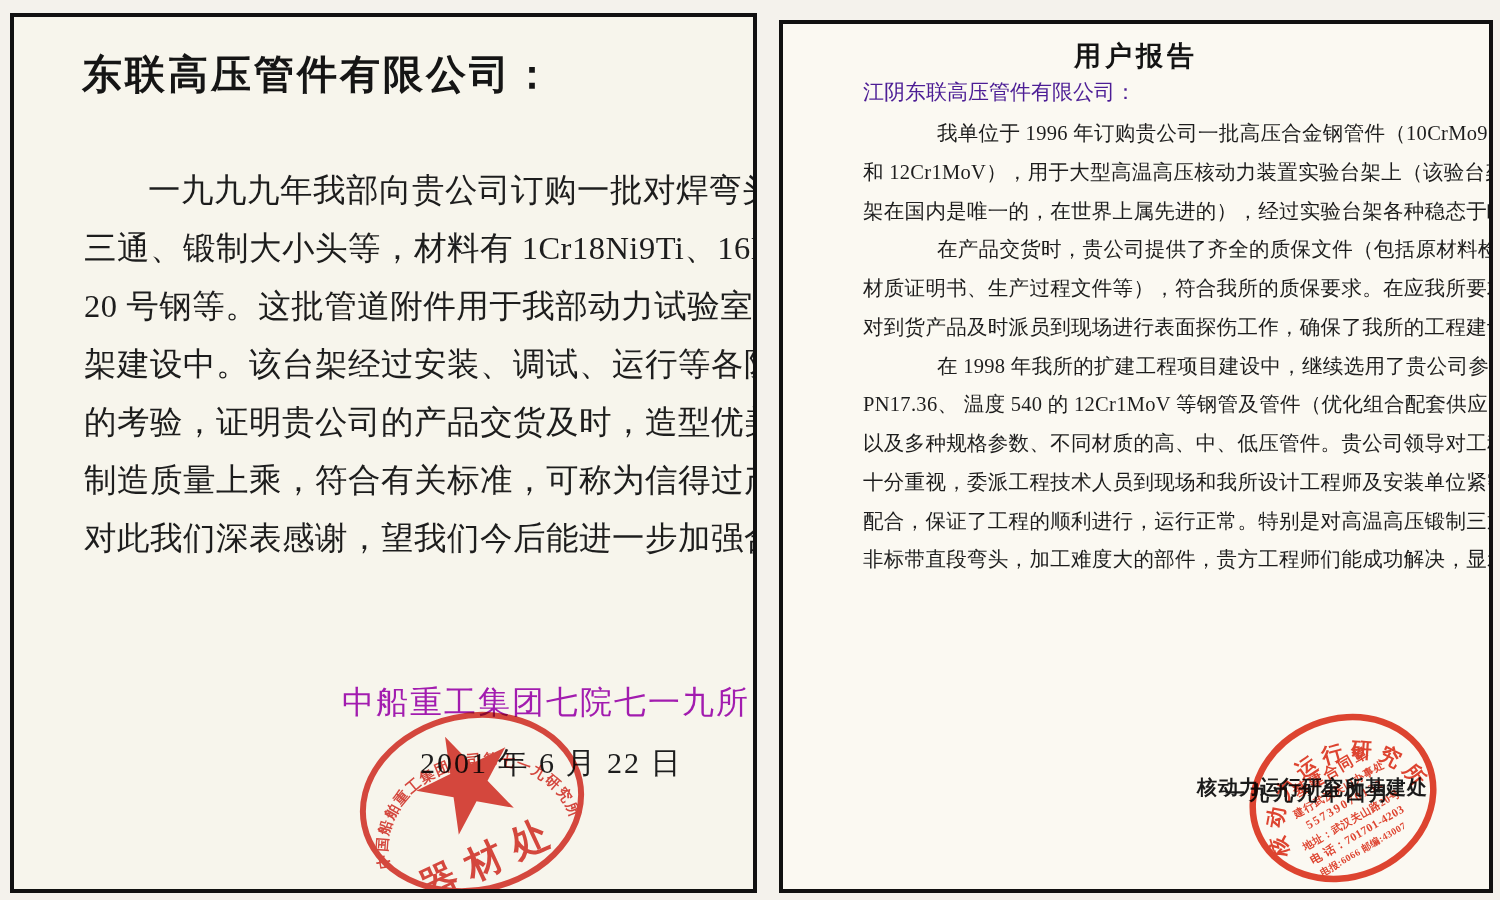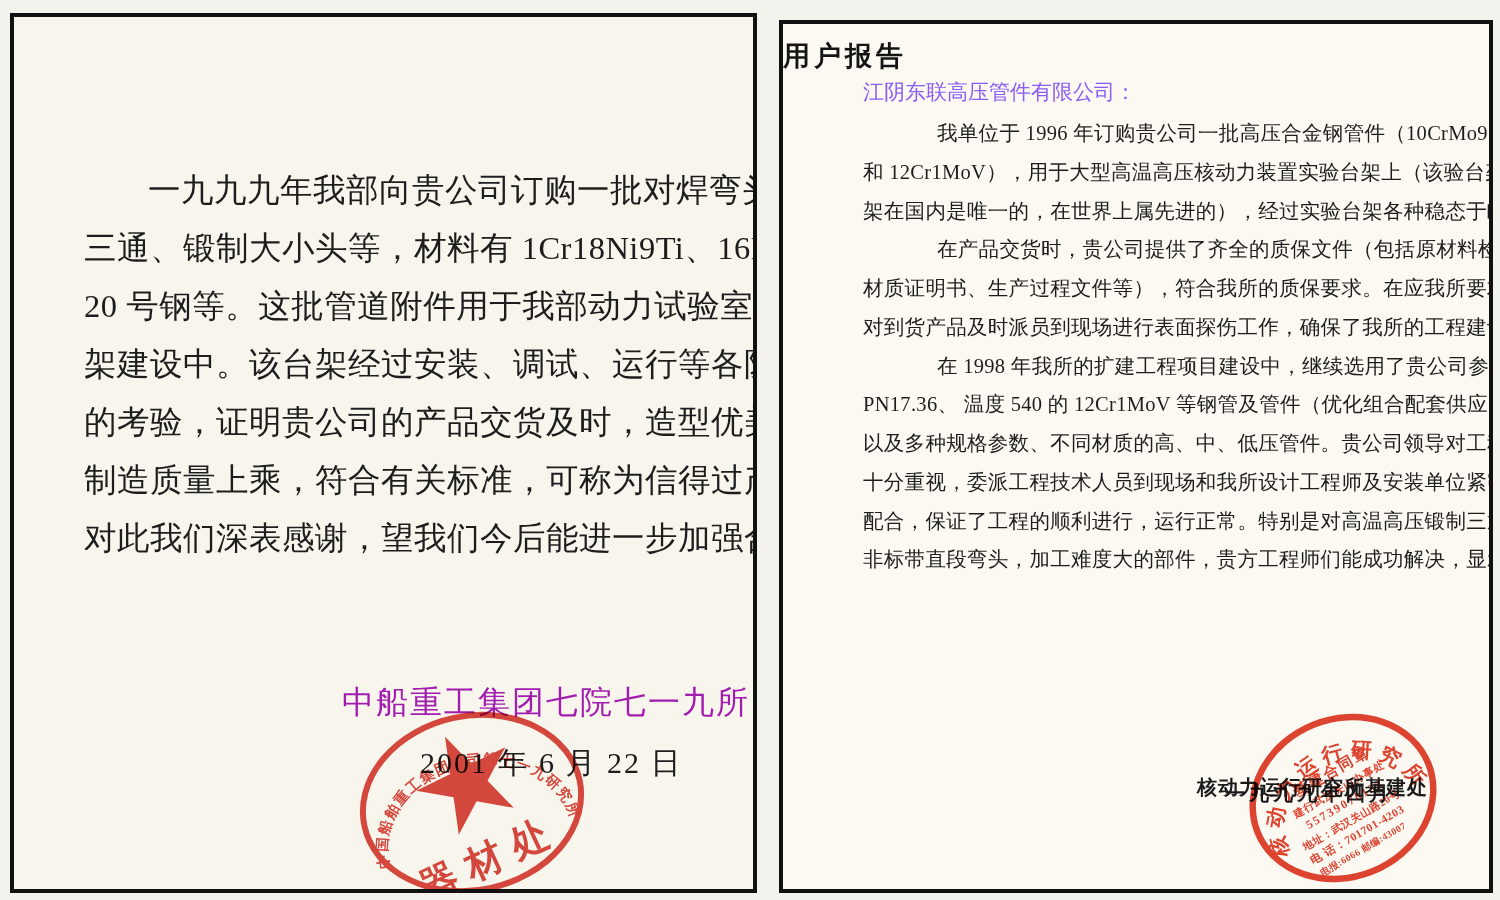--- a/index.html
+++ b/index.html
@@ -33,26 +33,26 @@
     position:absolute;left:328px;top:664px;font-size:32px;
     letter-spacing:2px;white-space:nowrap;color:#a21caf;
   }
   .l-date{
     position:absolute;left:406px;top:726px;font-size:30px;
     letter-spacing:2px;white-space:nowrap;color:#1d1d1d;
   }
 
   
   .r-title{
-    position:absolute;left:0;top:14px;width:100%;text-align:left;
+    position:absolute;left:0;top:14px;width:100%;text-align:center;
     font-weight:bold;font-size:27px;letter-spacing:4px;color:#141414;
   }
   .r-salutation{
     position:absolute;left:80px;top:54px;font-size:21px;
-    white-space:nowrap;color:#8b5cf6;
+    white-space:nowrap;color:#4c1d95;
   }
   .r-body{position:absolute;left:80px;top:90px;right:8px;}
   .rline{
     height:38.75px;line-height:38.75px;font-size:20.5px;color:#1d1d1d;
     white-space:nowrap;letter-spacing:0.3px;
   }
   .rindent{padding-left:74px;}
   .r-sign{
     position:absolute;left:414px;top:750px;font-size:20px;
     font-weight:bold;letter-spacing:1px;white-space:nowrap;color:#1a1a1a;
@@ -65,20 +65,21 @@
   
   .seal{position:absolute;mix-blend-mode:multiply;opacity:.92;}
   #left-seal{left:337px;top:686px;}
   #right-seal{left:462px;top:686px;}
   .seal text{font-family:"Liberation Serif","DejaVu Serif",serif;font-weight:bold;}
 </style>
 </head>
 <body>
 
 <div class="doc" id="left-doc">
+  <div class="l-title">东联高压管件有限公司：</div>
 
   <div class="l-body">
     <div class="lline lindent">一九九九年我部向贵公司订购一批对焊弯头、</div>
     <div class="lline">三通、锻制大小头等，材料有 1Cr18Ni9Ti、16Mn、</div>
     <div class="lline">20 号钢等。这批管道附件用于我部动力试验室的台</div>
     <div class="lline">架建设中。该台架经过安装、调试、运行等各阶段</div>
     <div class="lline">的考验，证明贵公司的产品交货及时，造型优美，</div>
     <div class="lline">制造质量上乘，符合有关标准，可称为信得过产品。</div>
     <div class="lline">对此我们深表感谢，望我们今后能进一步加强合作！</div>
   </div>

